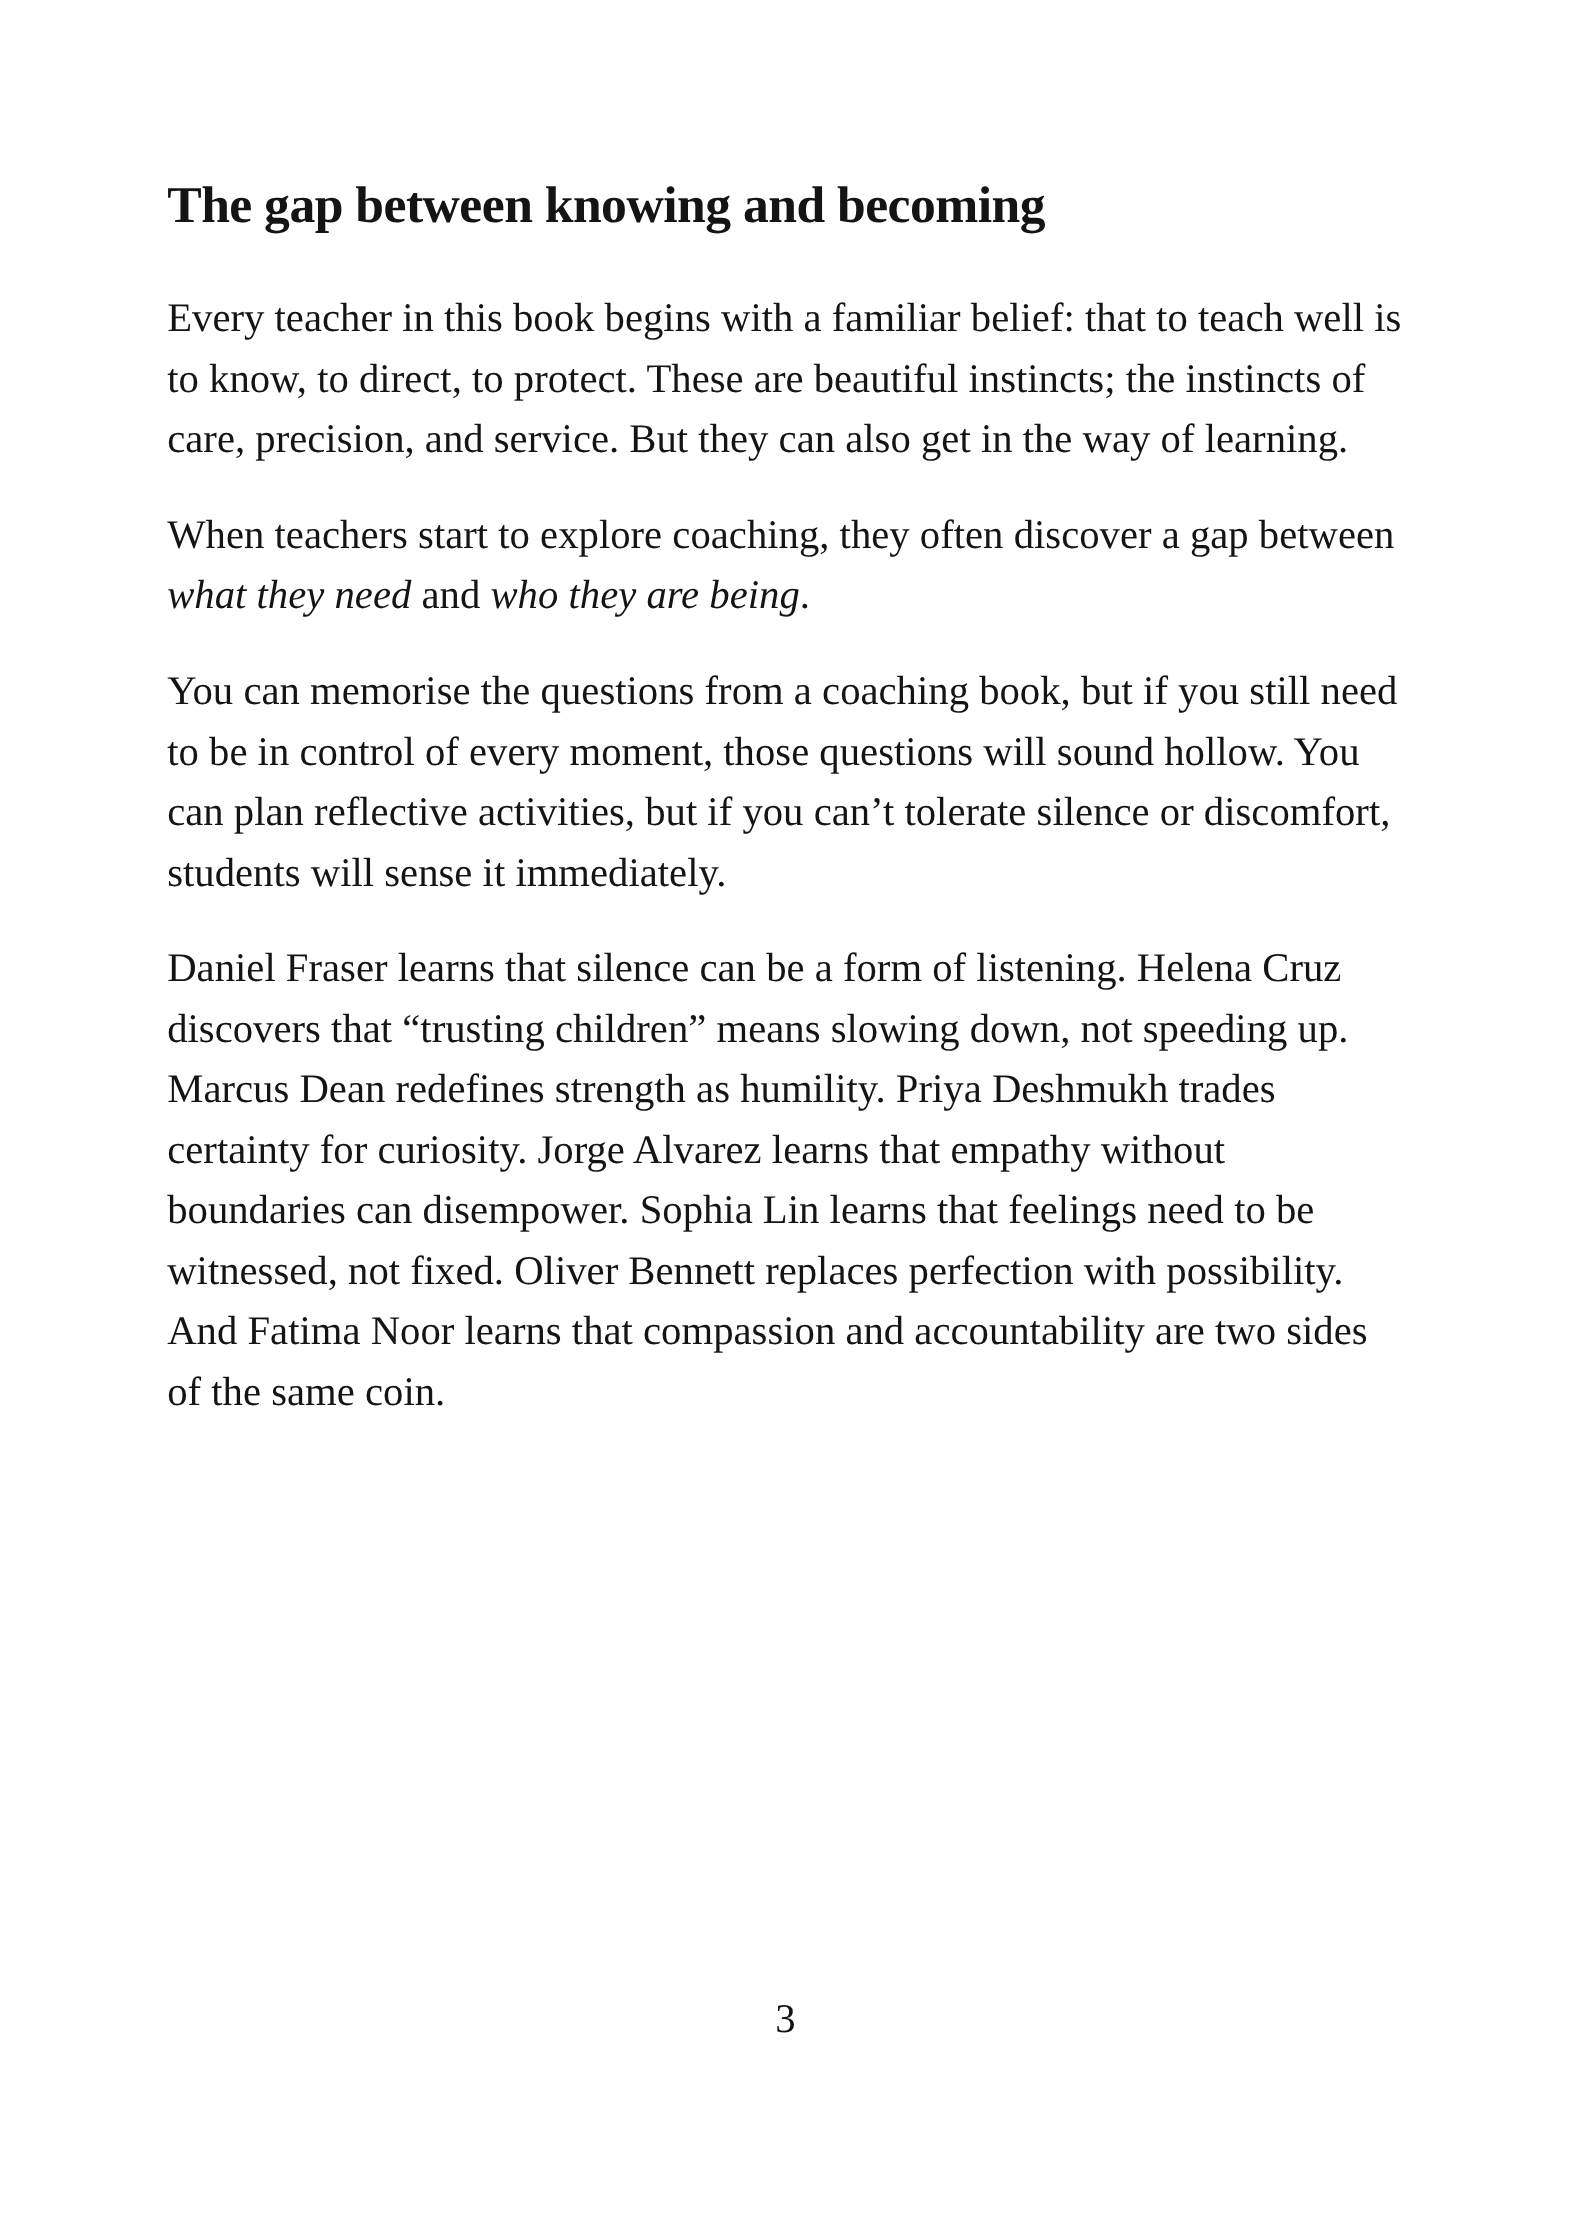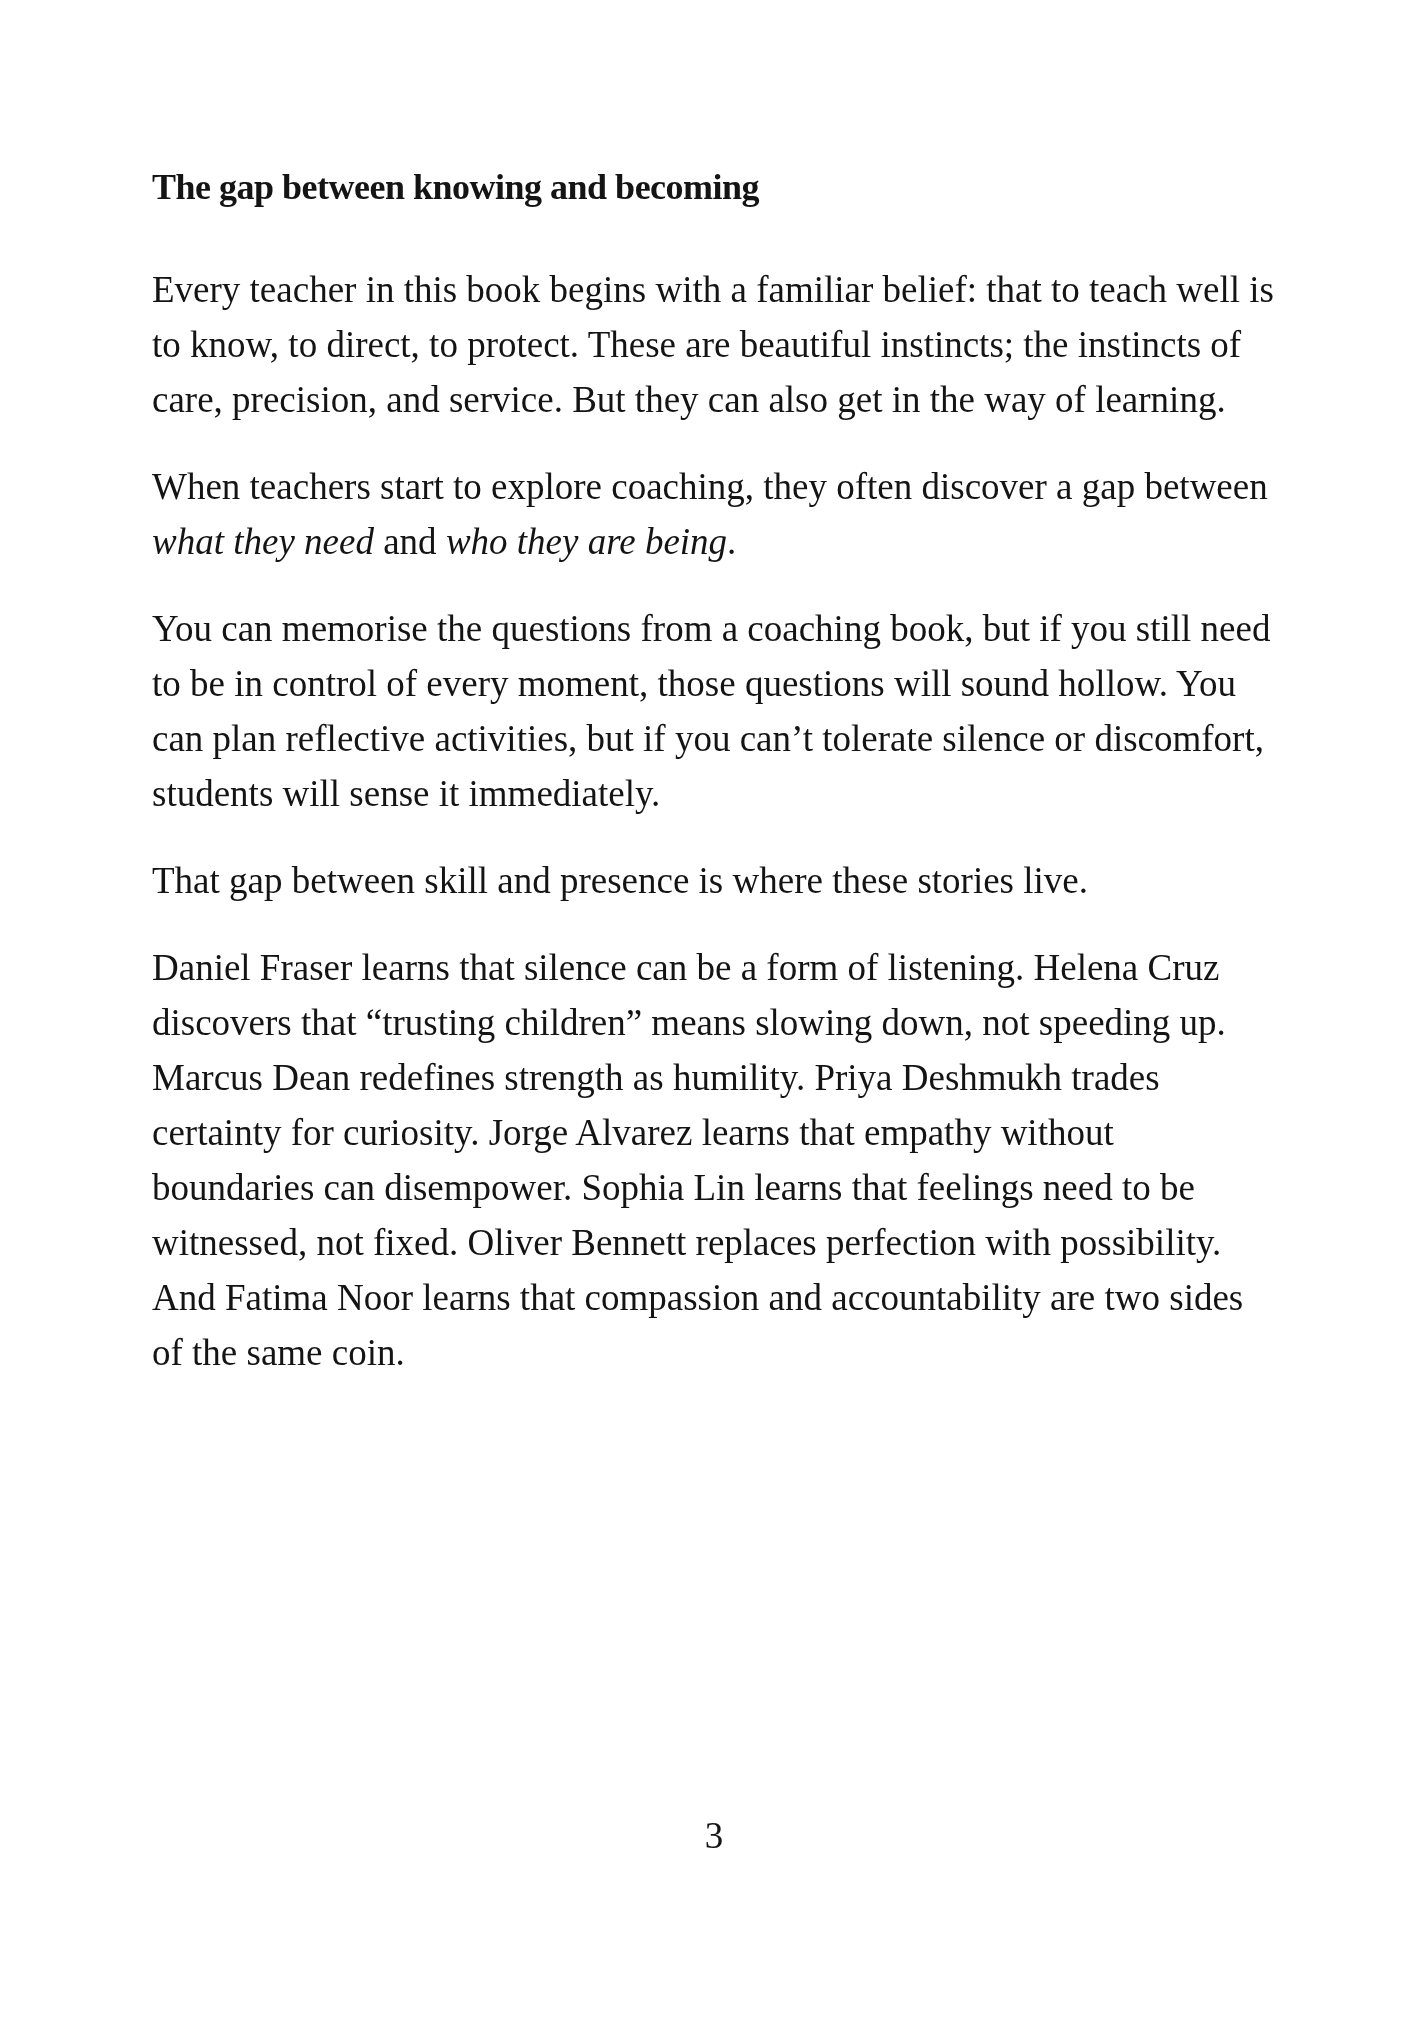--- a/index.html
+++ b/index.html
@@ -16,21 +16,21 @@
     color: #141414;
     overflow: hidden;
   }
   .content {
     position: absolute;
     left: 152px;
     top: 158px;
     width: 1124px;
   }
   h1.doc-heading {
-    font-size: 36px;
+    font-size: 47px;
     line-height: 58px;
     font-weight: 700;
     margin: 0 0 46px 0;
     letter-spacing: -0.5px;
   }
   .paragraphs p {
     font-size: 37px;
     line-height: 55px;
     margin: 0 0 32px 0;
     text-align: left;
@@ -51,18 +51,17 @@
 </head>
 <body>
 
 <div class="page" style="background: rgb(255, 255, 255); color: rgb(20, 20, 20);">
   <div class="content">
     <h1 class="doc-heading">The gap between knowing and becoming</h1>
     <div class="paragraphs">
         <p><span>Every teacher in this book begins with a familiar belief: that to teach well is to know, to direct, to protect. These are beautiful instincts; the instincts of care, precision, and service. But they can also get in the way of learning.</span></p>
         <p><span>When teachers start to explore coaching, they often discover a gap between </span><em>what they need</em><span> and </span><em>who they are being</em><span>.</span></p>
         <p><span>You can memorise the questions from a coaching book, but if you still need to be in control of every moment, those questions will sound hollow. You can plan reflective activities, but if you can’t tolerate silence or discomfort, students will sense it immediately.</span></p>
-        <p><span>That gap between skill and presence is where these stories live.</span></p>
         <p><span>Daniel Fraser learns that silence can be a form of listening. Helena Cruz discovers that “trusting children” means slowing down, not speeding up. Marcus Dean redefines strength as humility. Priya Deshmukh trades certainty for curiosity. Jorge Alvarez learns that empathy without boundaries can disempower. Sophia Lin learns that feelings need to be witnessed, not fixed. Oliver Bennett replaces perfection with possibility. And Fatima Noor learns that compassion and accountability are two sides of the same coin.</span></p>
       </div>
   </div>
   <div class="page-number">3</div>
 </div>
 
 </body></html>

